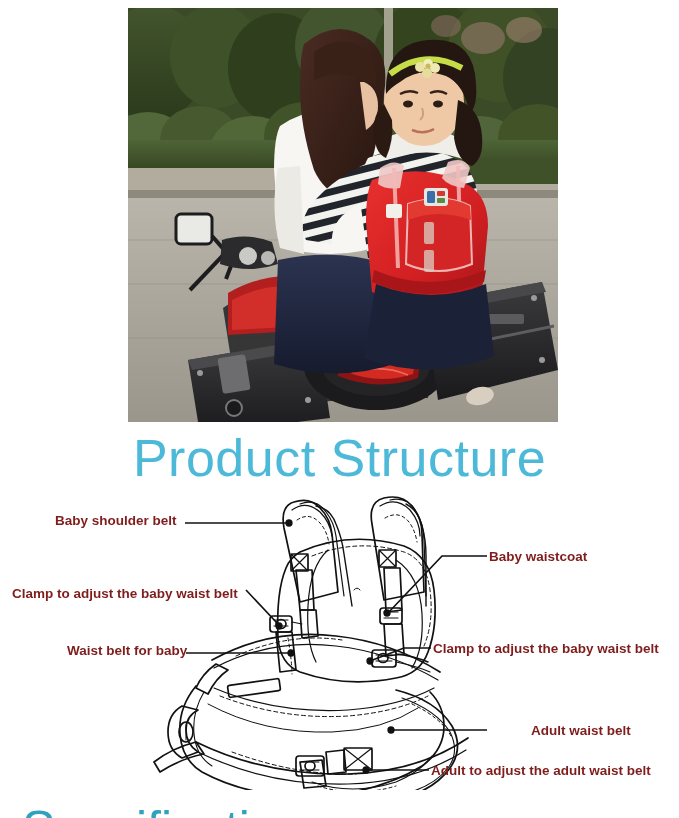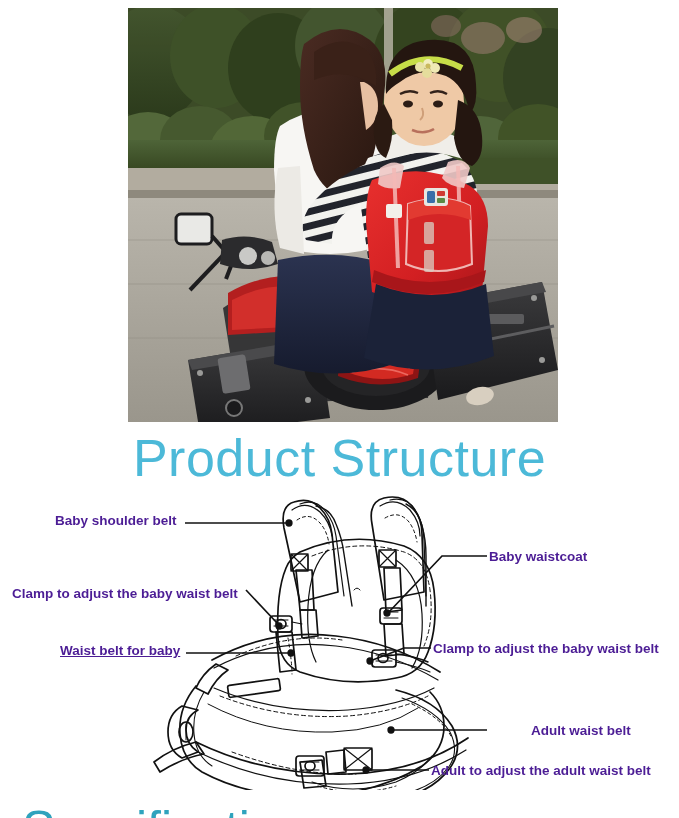--- a/index.html
+++ b/index.html
@@ -51,28 +51,28 @@
     top: 490px;
     width: 679px;
     height: 300px;
   }
   #structure-diagram svg { display: block; width: 679px; height: 300px; }
 
   .callout-label {
     position: absolute;
     font-size: 13.5px;
     font-weight: bold;
-    color: #4c1d95;
+    color: #7f1d1d;
     line-height: 16px;
     white-space: nowrap;
     font-family: "Liberation Sans", sans-serif;
   }
   #label-baby-shoulder-belt     { left: 55px;  top: 513px; }
   #label-clamp-baby-waist-left  { left: 12px;  top: 586px; }
-  #label-waist-belt-for-baby    { left: 60px;  top: 643px; text-decoration: underline; }
+  #label-waist-belt-for-baby    { left: 67px;  top: 643px; }
   #label-baby-waistcoat         { left: 489px; top: 549px; }
   #label-clamp-baby-waist-right { left: 433px; top: 641px; }
   #label-adult-waist-belt       { left: 489px; top: 723px; margin-left: 42px; }
   #label-clamp-adult-waist-belt { left: 431px; top: 763px; }
 
   
   #next-section-title {
     position: absolute;
     left: 0;
     top: 800px;

